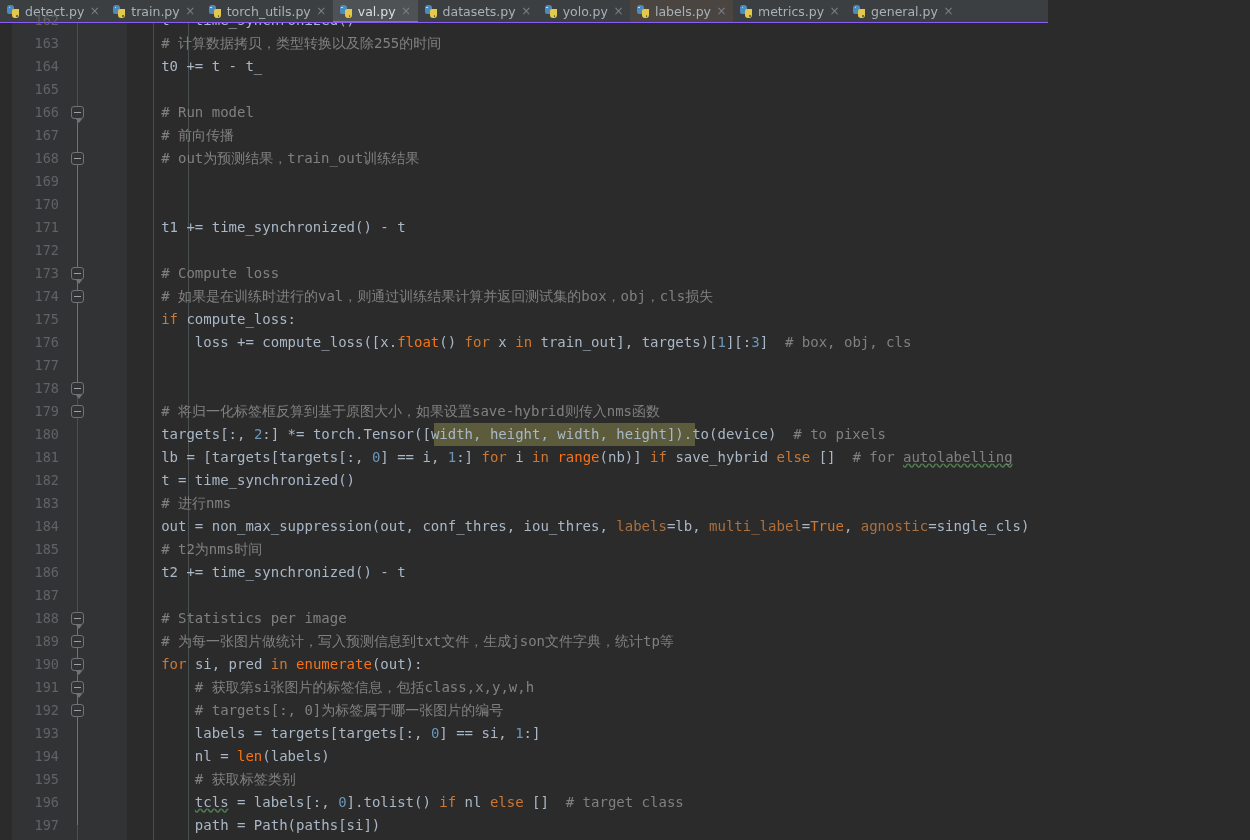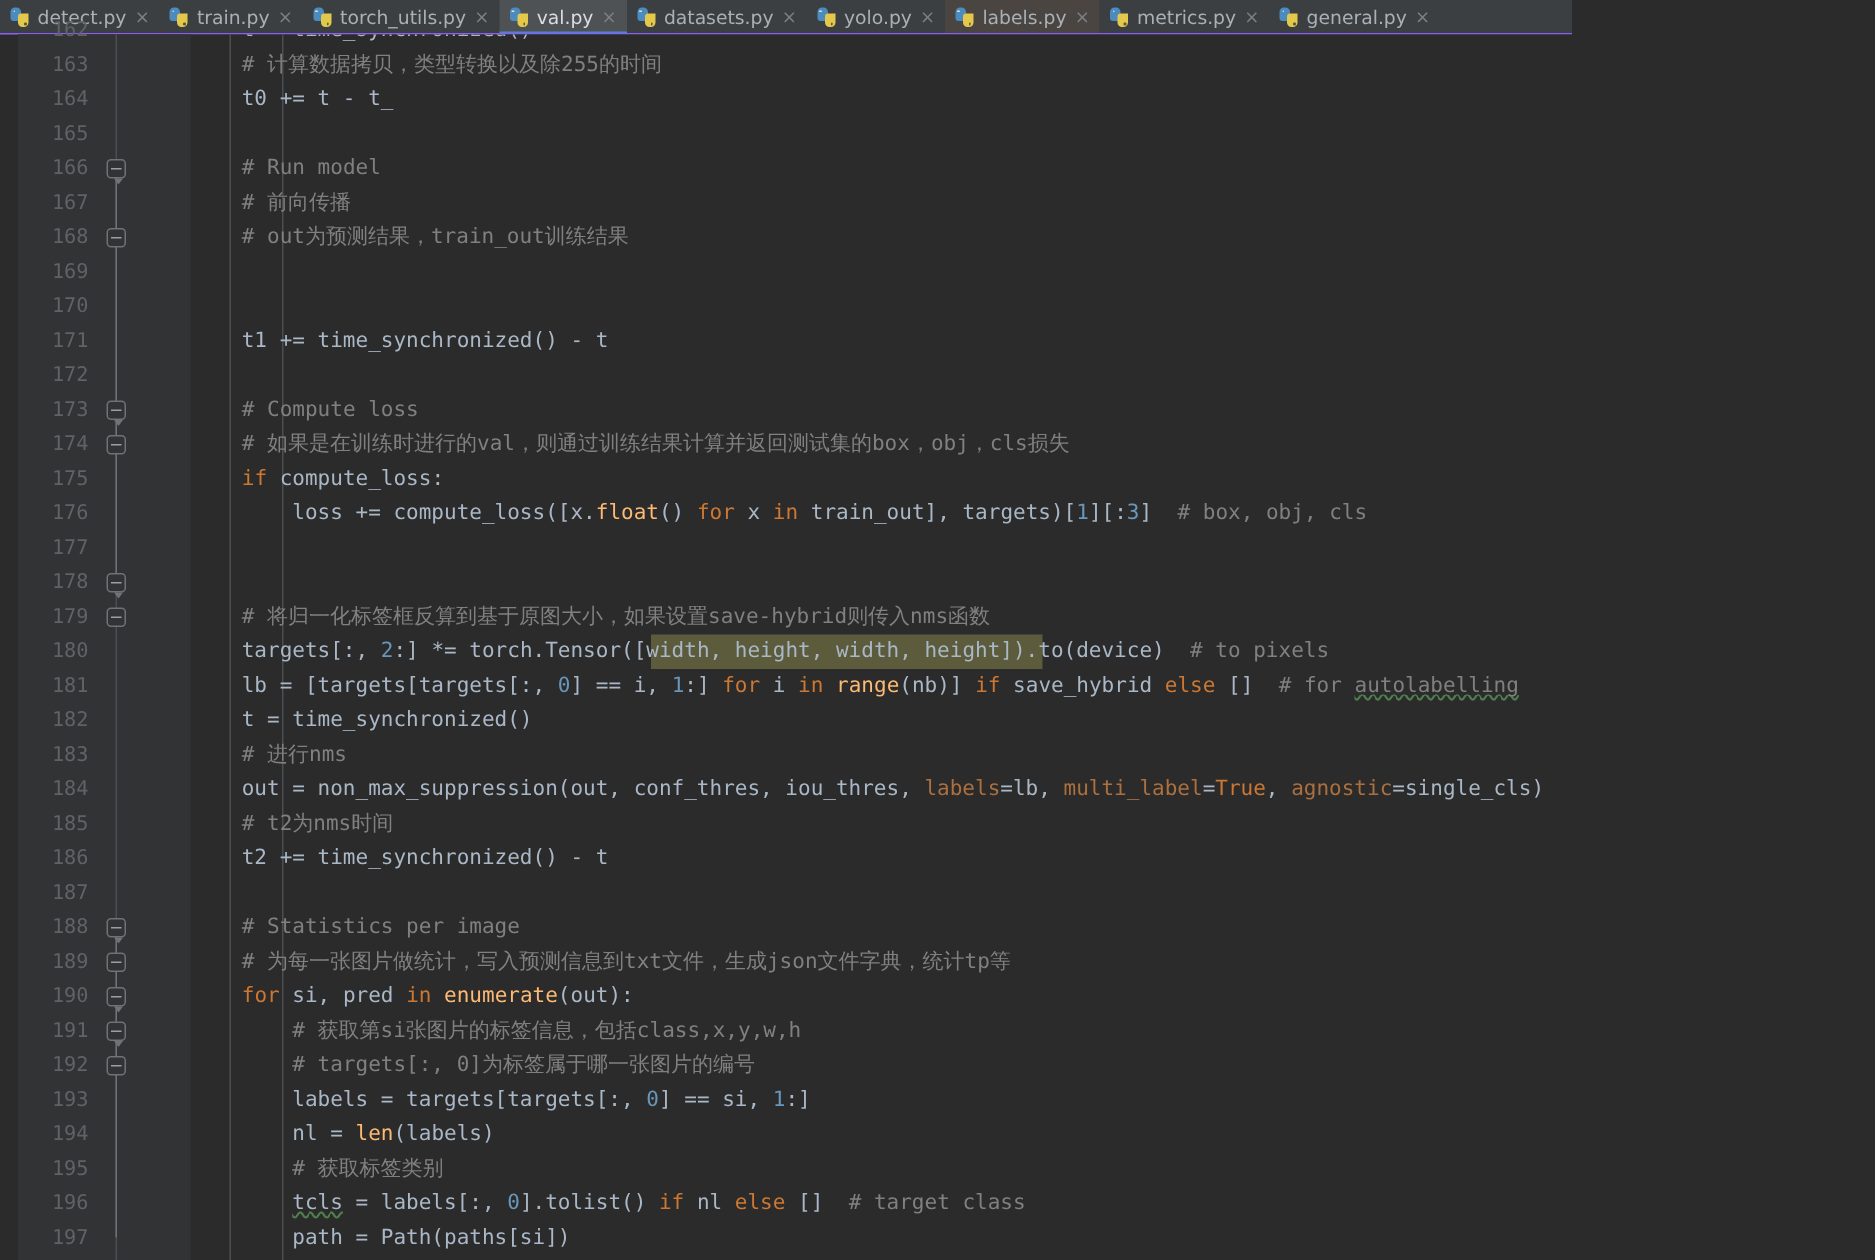--- a/index.html
+++ b/index.html
@@ -114,21 +114,21 @@
     font-family:"DejaVu Sans Mono","Liberation Mono",monospace;
     color:#a9b7c6;
     letter-spacing:0px;
   }
 
   
   .cmt   { color:#808080; }
   .kw    { color:#cc7832; }
   .num   { color:#6897bb; }
   .param { color:#ac703f; }
-  .bfn   { color:#fdba74; }
+  .bfn   { color:#f97316; }
   .typo  {
     text-decoration: underline wavy #4f7f4f;
     text-decoration-skip-ink:none;
   }
 </style>
 </head>
 <body>
 
 <div id="tabbar">
     <div class="tab">

